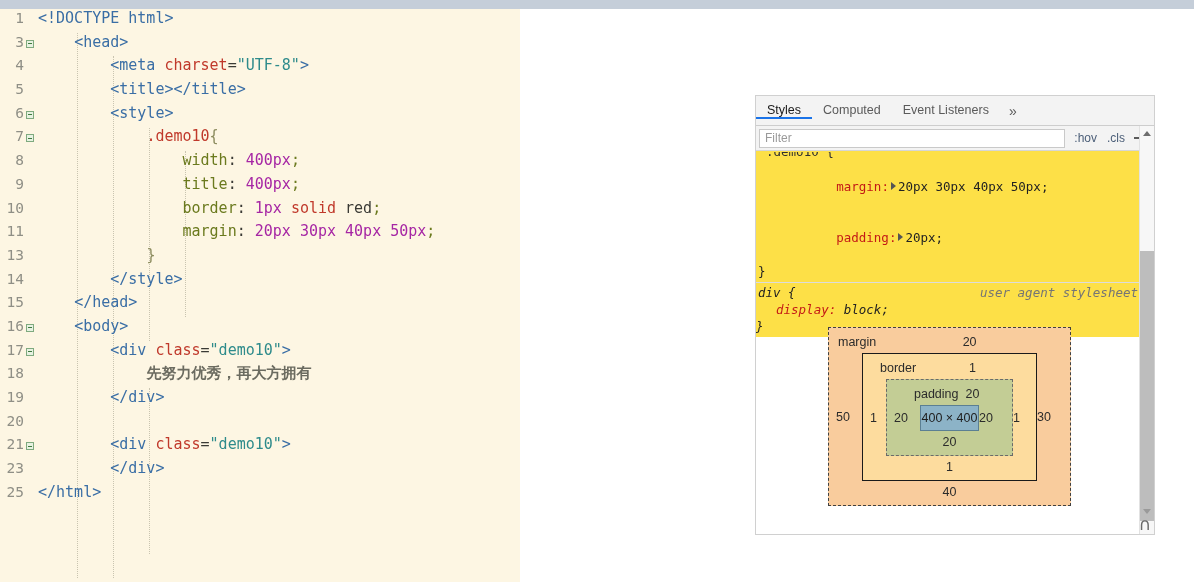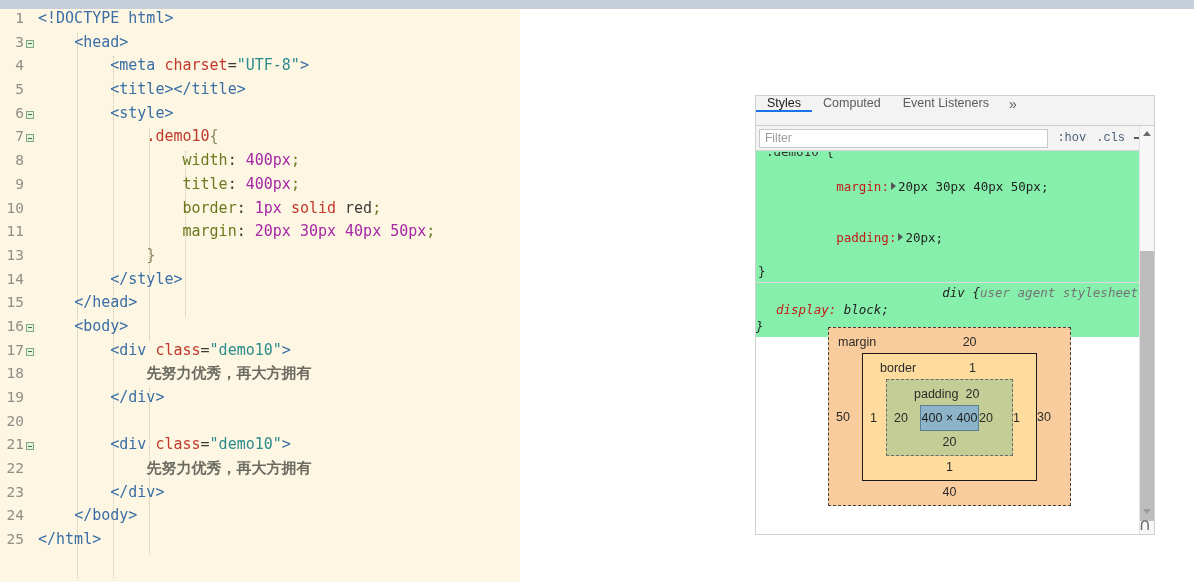--- a/index.html
+++ b/index.html
@@ -112,21 +112,21 @@
     font-family: "Liberation Sans", sans-serif;
     font-size: 12px;
     color: #303030;
     overflow: hidden;
   }
   #dt-tabs {
     height: 30px;
     background: #f3f3f3;
     border-bottom: 1px solid #cdcdcd;
     display: flex;
-    align-items: flex-start;
+    align-items: center;
     box-sizing: border-box;
   }
   .dt-tab {
     padding: 0 11px;
     display: flex;
     align-items: center;
     font-size: 12.5px;
     color: #5a5a5a;
     box-sizing: border-box;
     border-bottom: 2px solid transparent;
@@ -159,21 +159,21 @@
     background: #ffffff;
     border: 1px solid #c9c9c9;
     box-sizing: border-box;
     font-size: 12px;
     color: #9a9a9a;
     line-height: 17px;
     padding-left: 5px;
     font-family: "Liberation Sans", sans-serif;
   }
   .dt-tool {
-    font-family: Liberation Mono, monospace;
+    font-family: Liberation Sans, sans-serif;
     font-size: 12px;
     color: #4b5e78;
     padding: 0 5px;
     white-space: nowrap;
   }
   .dt-plus {
     position: relative;
     width: 22px;
     height: 22px;
   }
@@ -194,21 +194,21 @@
   .dt-plus i {
     position: absolute;
     right: 1px; bottom: 2px;
     width: 0; height: 0;
     border-left: 5px solid transparent;
     border-bottom: 5px solid #6a6a6a;
   }
 
   #dt-rules {
     position: relative;
-    background: #86efac;
+    background: #fde047;
   }
   .rule-block {
     font-family: "DejaVu Sans Mono", monospace;
     font-size: 12.5px;
     line-height: 17px;
     padding: 1px 0 2px 0;
     box-sizing: border-box;
     position: relative;
   }
   .rule-top-clip {
@@ -238,21 +238,21 @@
     border-top: 4px solid transparent;
     border-bottom: 4px solid transparent;
     vertical-align: 1px;
     margin: 0 2px 0 2px;
   }
   .rule-sep {
     border-top: 1px solid #dcdcdc;
   }
   .ua-head {
     display: flex;
-    justify-content: flex-end;
+    justify-content: space-between;
     padding: 0 16px 0 2px;
     color: #222222;
     font-style: italic;
   }
   .ua-origin {
     color: #757575;
     font-style: italic;
   }
   .ua-decl {
     padding-left: 20px;
@@ -415,23 +415,21 @@
       <div class="code-line"><span class="gutter">11</span><span class="fold"></span><span class="codetext"><span class="t-plain">                </span><span class="t-prop">margin</span><span class="t-plain">: </span><span class="t-num">20px</span><span class="t-plain"> </span><span class="t-num">30px</span><span class="t-plain"> </span><span class="t-num">40px</span><span class="t-plain"> </span><span class="t-num">50px</span><span class="t-prop">;</span></span></div>
       <div class="code-line"><span class="gutter">13</span><span class="fold"></span><span class="codetext"><span class="t-plain">            </span><span class="t-brace">}</span></span></div>
       <div class="code-line"><span class="gutter">14</span><span class="fold"></span><span class="codetext"><span class="t-plain">        </span><span class="t-tag">&lt;/style&gt;</span></span></div>
       <div class="code-line"><span class="gutter">15</span><span class="fold"></span><span class="codetext"><span class="t-plain">    </span><span class="t-tag">&lt;/head&gt;</span></span></div>
       <div class="code-line"><span class="gutter">16</span><span class="fold has-fold"></span><span class="codetext"><span class="t-plain">    </span><span class="t-tag">&lt;body&gt;</span></span></div>
       <div class="code-line"><span class="gutter">17</span><span class="fold has-fold"></span><span class="codetext"><span class="t-plain">        </span><span class="t-tag">&lt;div </span><span class="t-attr">class</span><span class="t-plain">=</span><span class="t-str">"demo10"</span><span class="t-tag">&gt;</span></span></div>
       <div class="code-line"><span class="gutter">18</span><span class="fold"></span><span class="codetext"><span class="t-plain">            </span><span class="t-cjk">先努力优秀，再大方拥有</span></span></div>
       <div class="code-line"><span class="gutter">19</span><span class="fold"></span><span class="codetext"><span class="t-plain">        </span><span class="t-tag">&lt;/div&gt;</span></span></div>
       <div class="code-line"><span class="gutter">20</span><span class="fold"></span><span class="codetext"></span></div>
       <div class="code-line"><span class="gutter">21</span><span class="fold has-fold"></span><span class="codetext"><span class="t-plain">        </span><span class="t-tag">&lt;div </span><span class="t-attr">class</span><span class="t-plain">=</span><span class="t-str">"demo10"</span><span class="t-tag">&gt;</span></span></div>
-      <div class="code-line"><span class="gutter">22</span><span class="fold"></span><span class="codetext"><span class="t-plain">            </span><span class="t-cjk">先努力优秀，再大方拥有</span></span></div>
       <div class="code-line"><span class="gutter">23</span><span class="fold"></span><span class="codetext"><span class="t-plain">        </span><span class="t-tag">&lt;/div&gt;</span></span></div>
-      <div class="code-line"><span class="gutter">24</span><span class="fold"></span><span class="codetext"><span class="t-plain">    </span><span class="t-tag">&lt;/body&gt;</span></span></div>
       <div class="code-line"><span class="gutter">25</span><span class="fold"></span><span class="codetext"><span class="t-tag">&lt;/html&gt;</span></span></div>
     </div>
 </div>
 
 <div id="devtools">
 
   <div id="dt-tabs">
     <div class="dt-tab active">Styles</div>
     <div class="dt-tab">Computed</div>
     <div class="dt-tab">Event Listeners</div>

